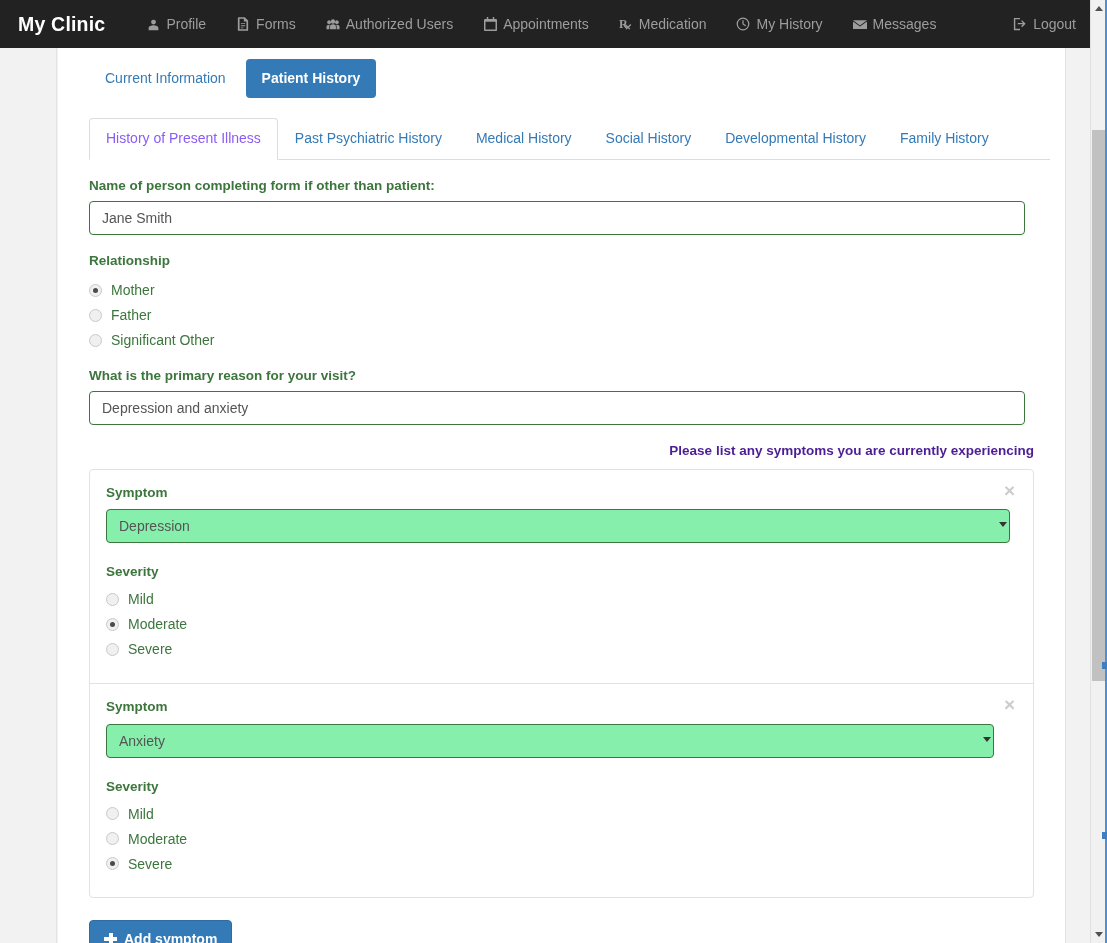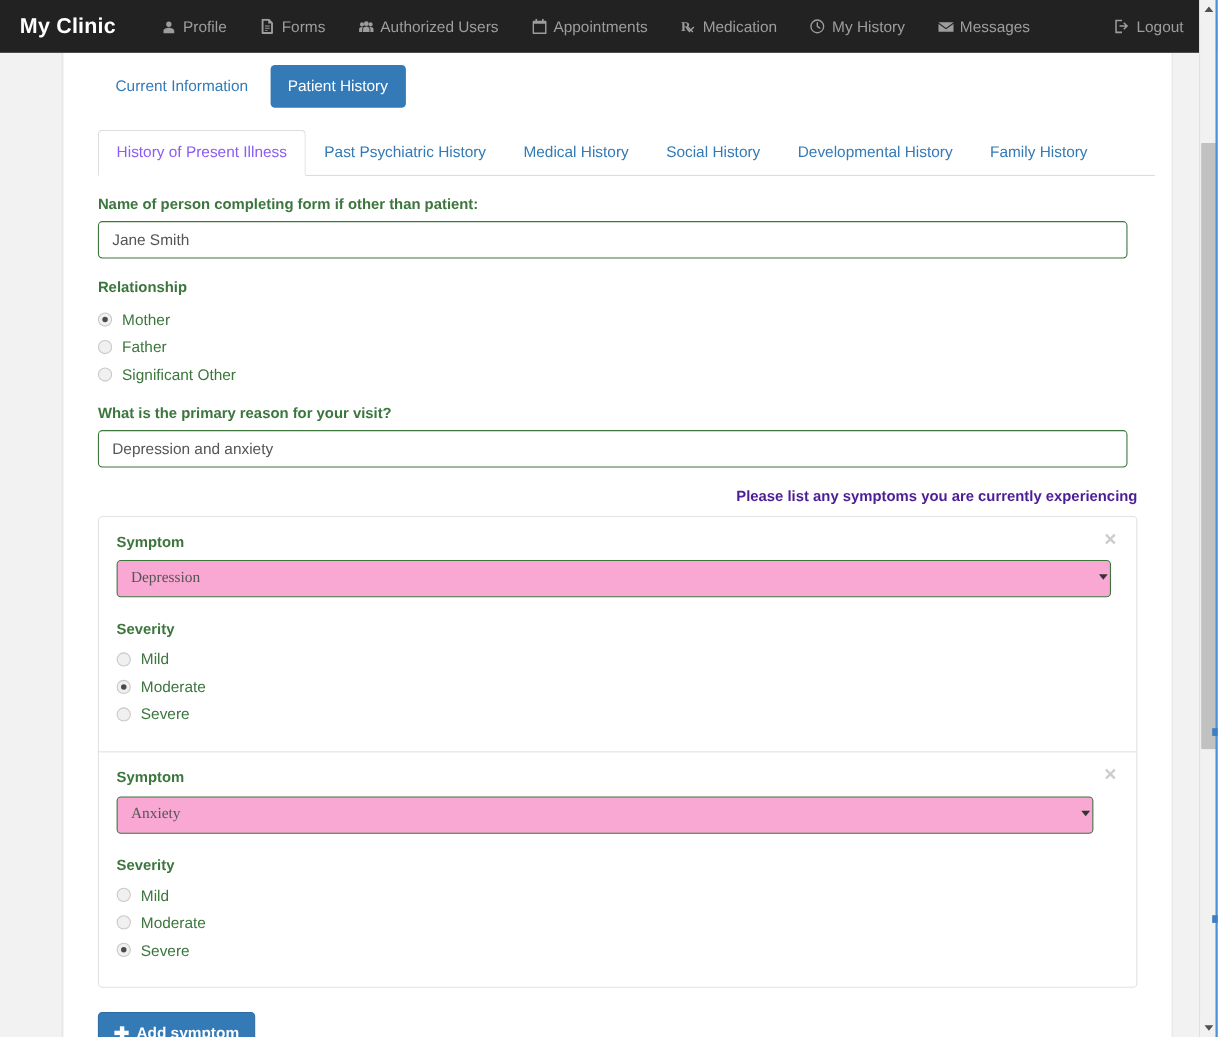--- a/index.html
+++ b/index.html
@@ -90,21 +90,21 @@
   }
   .pill {
     font-size: 14px;
     padding: 11px 16px;
     border-radius: 4px;
     cursor: pointer;
     line-height: 1.2;
     white-space: nowrap;
   }
   .pill.inactive { color: #337ab7; background: transparent; }
-  .pill.active { color: #ffffff; background: #337ab7; }
+  .pill.active { color: #ffffff; background: #337ab7; font-weight: bold; }
 
   
   .tabs {
     display: flex;
     align-items: flex-end;
     border-bottom: 1px solid #dddddd;
     margin: 20px 0 0 16px;
     padding-left: 0;
   }
   .tab {
@@ -213,28 +213,27 @@
     padding: 0 2px;
     font-family: "Liberation Sans", sans-serif;
   }
 
   .select-wrap { position: relative; }
   .select-box {
     width: 904px;
     height: 34px;
     border: 1px solid #3c763d;
     border-radius: 4px;
-    background: #f9a8d4;
+    background: #86efac;
     display: flex;
     align-items: center;
     padding: 0 12px;
     font-size: 14px;
     color: #555555;
     cursor: pointer;
-    font-family: Liberation Serif, serif;
   }
   .select-box.narrow { width: 888px; }
   .select-caret {
     position: absolute;
     right: 10px; top: 13px;
     width: 0; height: 0;
     border-left: 4px solid transparent;
     border-right: 4px solid transparent;
     border-top: 5px solid #333;
     pointer-events: none;

